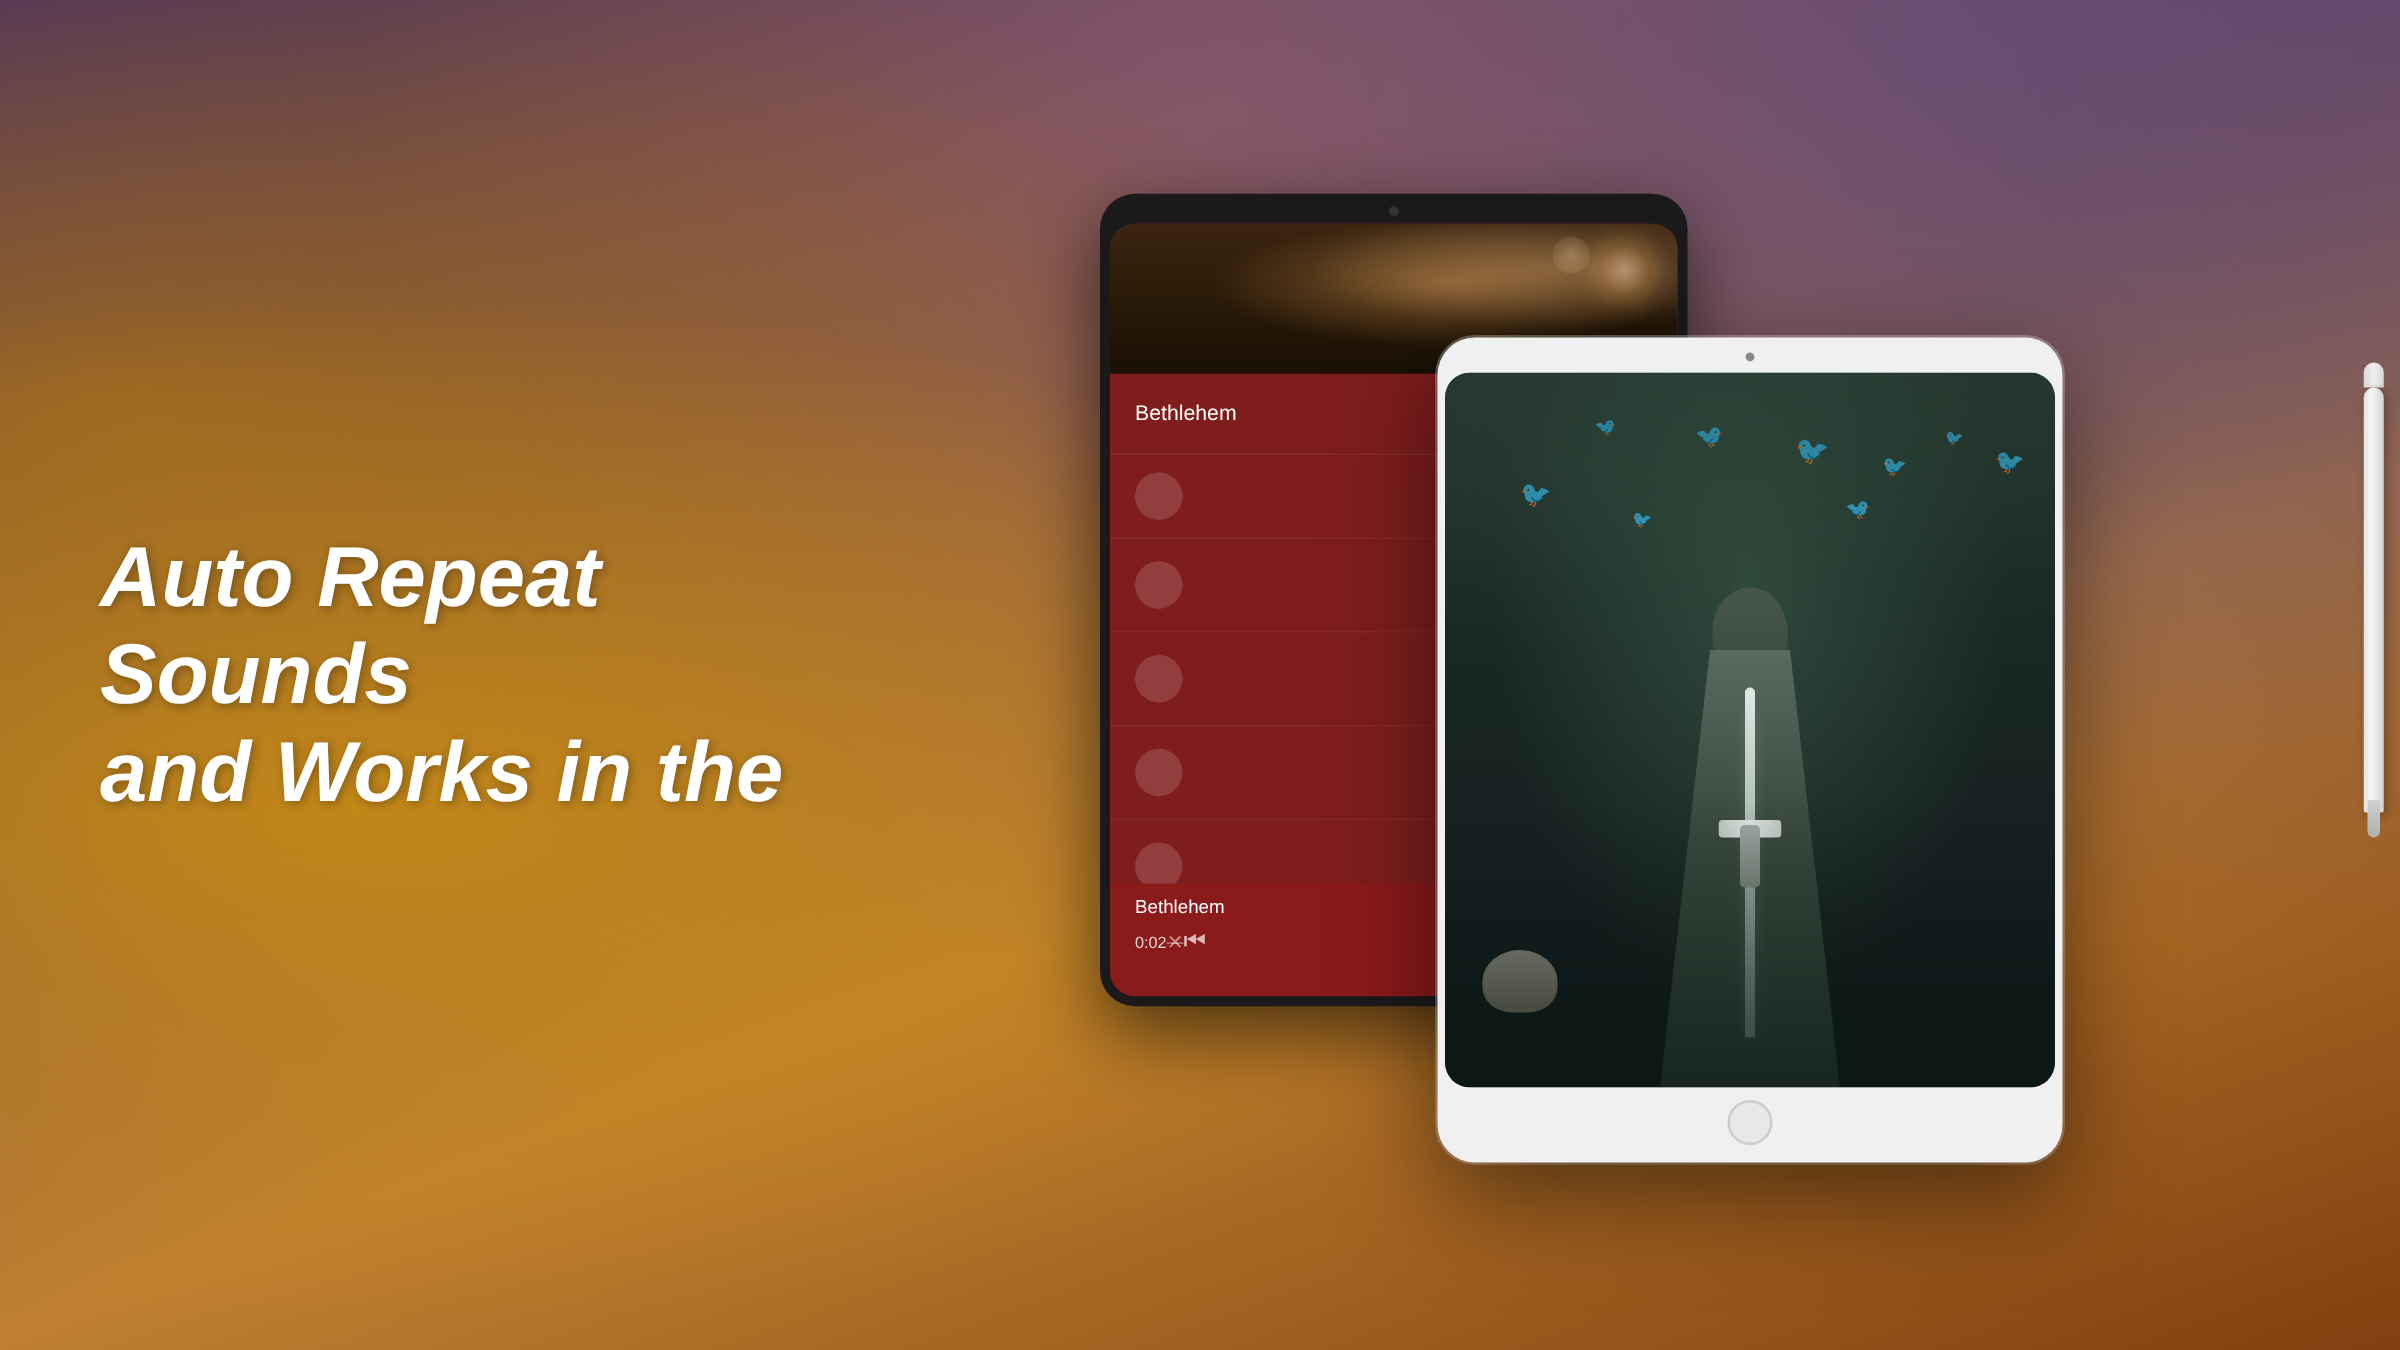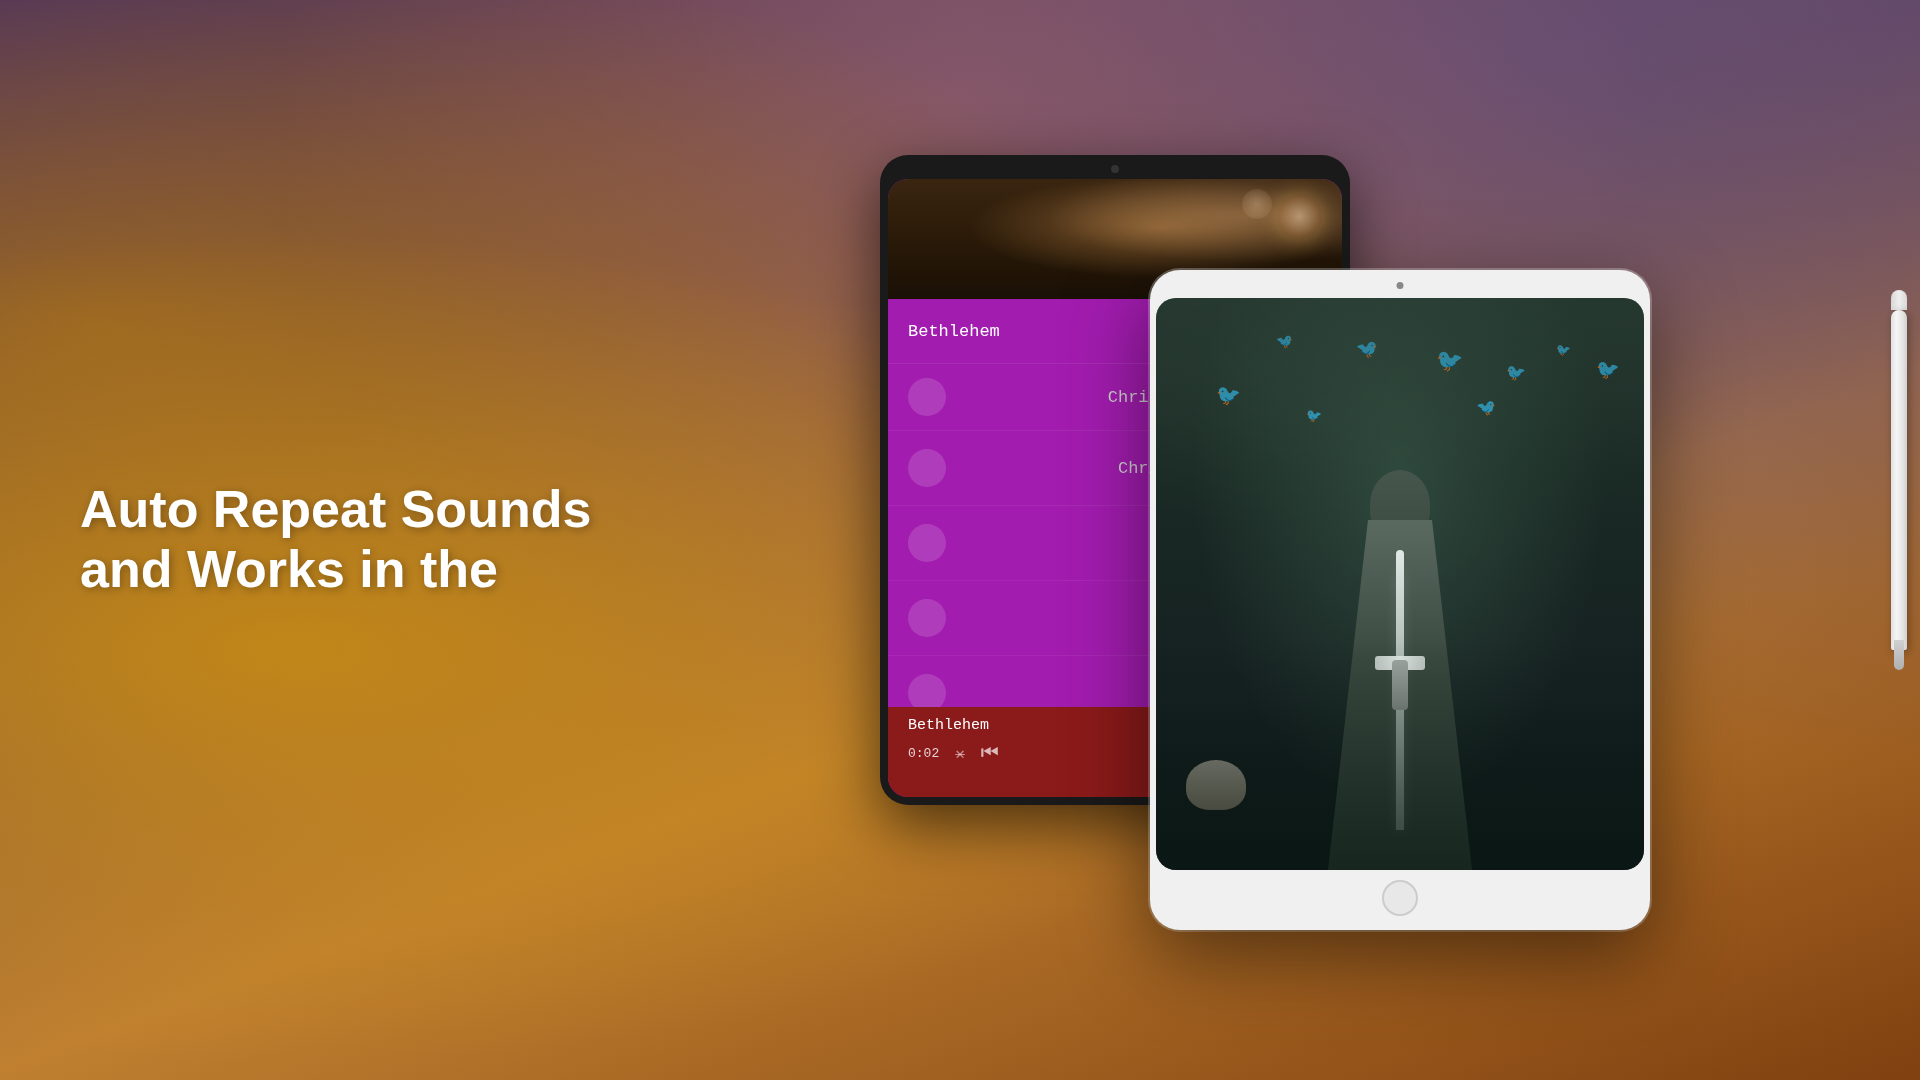--- a/index.html
+++ b/index.html
@@ -28,25 +28,26 @@
     
     .left-content {
       position: absolute;
       left: 80px;
       top: 50%;
       transform: translateY(-50%);
       width: 650px;
     }
 
     .main-title {
-      font-size: 52px;
+      font-size: 68px;
       font-weight: 900;
       color: #ffffff;
       line-height: 1.15;
       text-shadow: 2px 2px 8px rgba(0,0,0,0.3);
+      font-style: italic;
     }
 
     
     .devices-container {
       position: absolute;
       right: 0;
       top: 0;
       width: 1100px;
       height: 1080px;
     }
@@ -75,24 +76,23 @@
       background: #333;
       border-radius: 50%;
     }
 
     .tablet-dark-screen {
       position: absolute;
       top: 24px;
       left: 8px;
       right: 8px;
       bottom: 8px;
-      background: #a21caf;
+      background: #7f1d1d;
       border-radius: 20px;
       overflow: hidden;
-      font-family: Liberation Mono, monospace;
     }
 
     
     .dark-tablet-image {
       width: 100%;
       height: 120px;
       background:
         radial-gradient(ellipse at 60% 40%, rgba(255,180,100,0.4) 0%, transparent 50%),
         radial-gradient(ellipse at 80% 30%, rgba(255,200,150,0.3) 0%, transparent 40%),
         linear-gradient(180deg, #3a2510 0%, #2a1a08 50%, #1a1005 100%);
@@ -177,21 +177,20 @@
     .player-bar-title {
       color: #ffffff;
       font-size: 15px;
       font-weight: 500;
       margin-bottom: 8px;
     }
 
     .player-controls {
       display: flex;
       align-items: center;
-      gap: 16px;
     }
 
     .player-time {
       color: rgba(255,255,255,0.8);
       font-size: 13px;
     }
 
     .control-btn {
       color: rgba(255,255,255,0.7);
       font-size: 20px;

